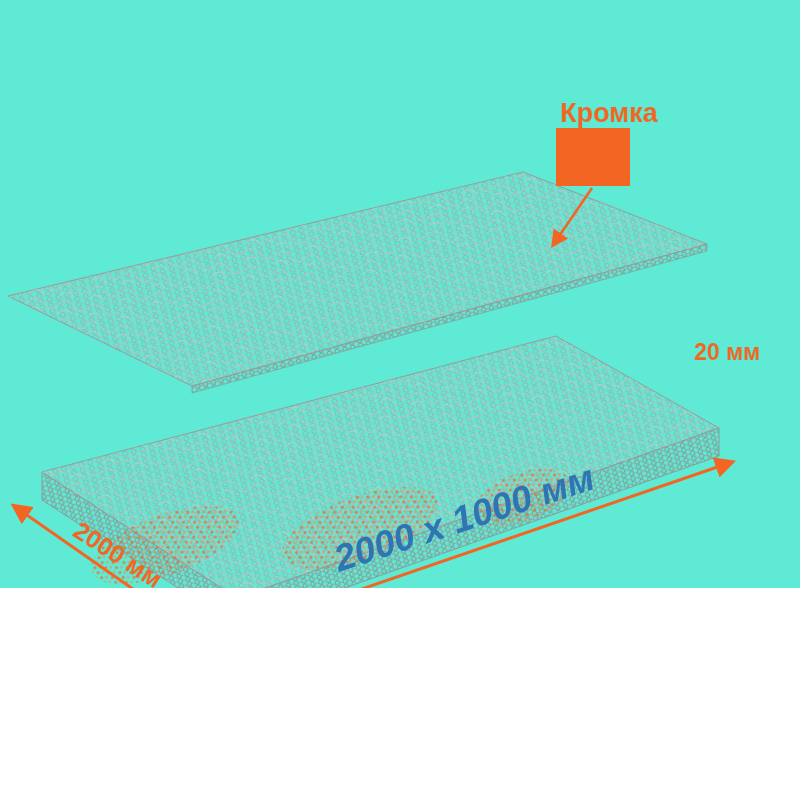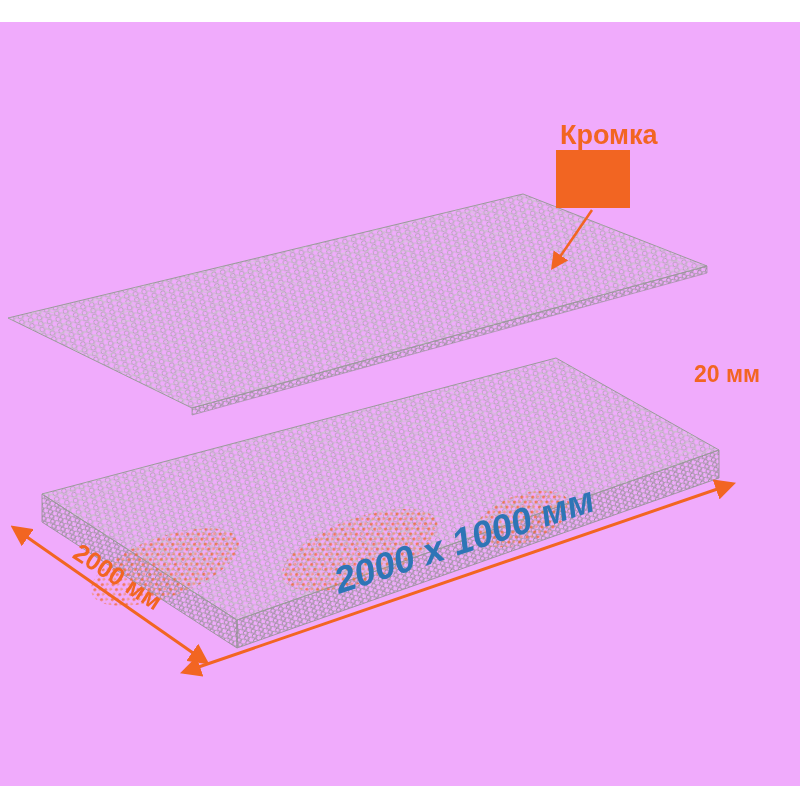--- a/index.html
+++ b/index.html
@@ -1,22 +1,21 @@
 <!DOCTYPE html>
 <html><head>
 <meta charset="utf-8">
 <style>
   html,body{margin:0;padding:0;background:#ffffff;}
   .stage{
     position:relative;
-    width:800px;height:764px;
-    background:#f0abfc;
+    width:800px;height:588px;
+    background:#5eead4;
     overflow:hidden;
     font-family:"Liberation Sans", sans-serif;
-    margin-top:22px;
   }
   svg{display:block;}
   text{font-family:"Liberation Sans", sans-serif;}
   .lbl-orange{fill:#f26522;font-weight:bold;}
   .lbl-blue{fill:#2e75b6;font-weight:bold;font-style:italic;}
 </style>
 </head>
 <body>
 
 <div class="stage">

